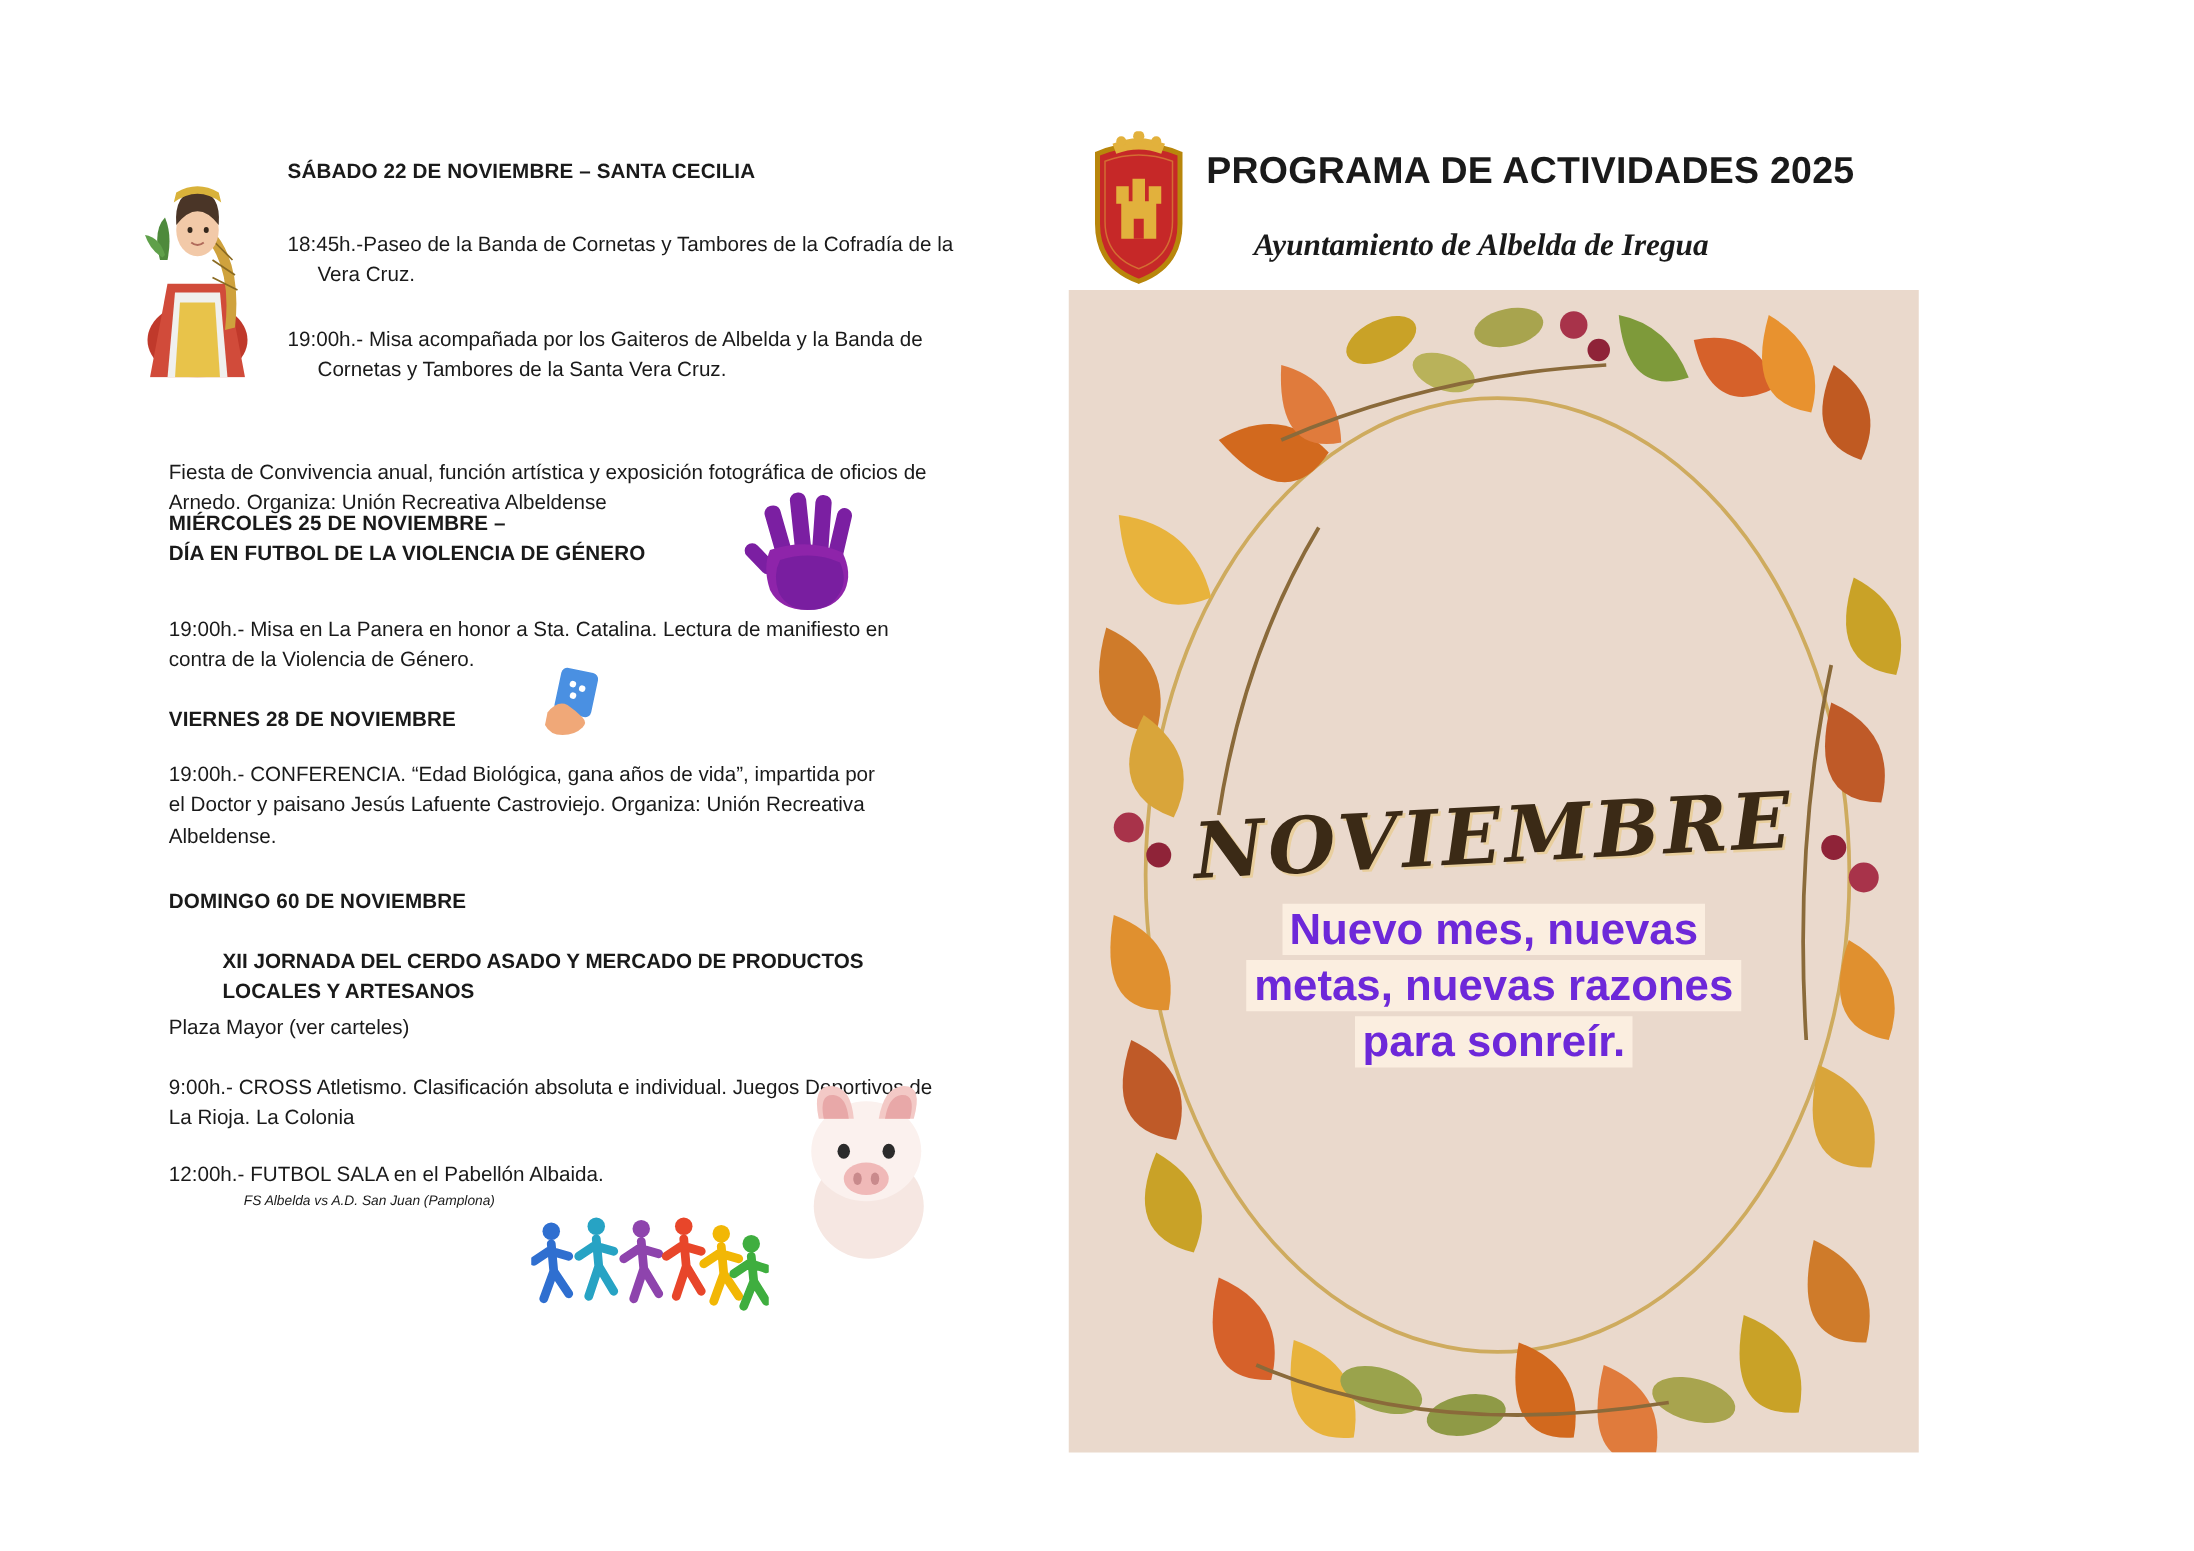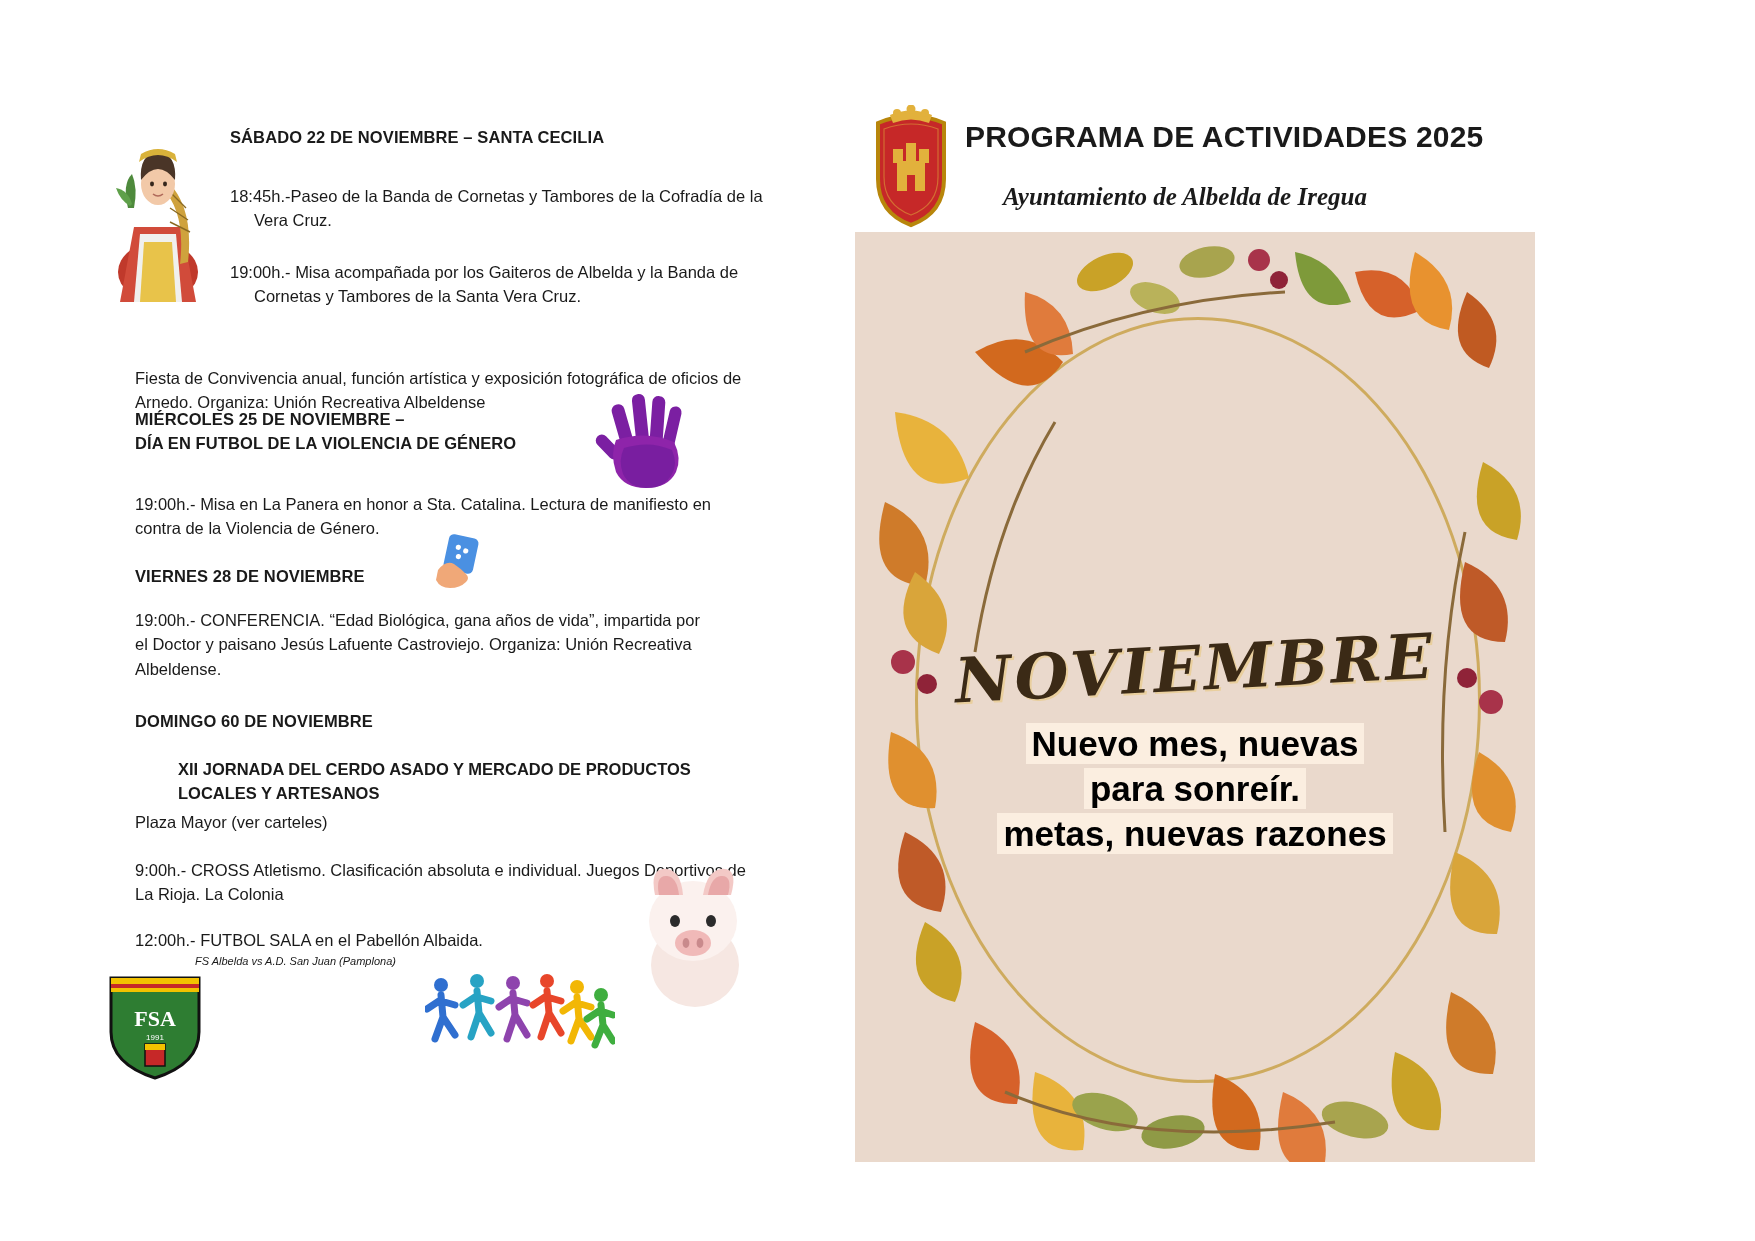--- a/index.html
+++ b/index.html
@@ -177,21 +177,21 @@
   }
   .poster-sub {
     position: absolute;
     left: 55px;
     right: 55px;
     top: 490px;
     text-align: center;
     font-weight: bold;
     font-size: 35px;
     line-height: 1.28;
-    color: #000000;
+    color: #6d28d9;
   }
   .poster-sub span {
     background: #fbeee0;
     padding: 1px 6px;
     box-decoration-break: clone;
     -webkit-box-decoration-break: clone;
   }
 
   .leaf { position: absolute; }
 </style>
@@ -267,31 +267,20 @@
   <div class="block ital-bold" style="left:25px; top:672px; width:610px;">LOCALES Y ARTESANOS</div>
 
   <div class="block body-txt" style="left:25px; top:700px; width:500px;">Plaza Mayor (ver carteles)</div>
 
   <div class="block body-txt" style="left:25px; top:748px; width:615px;">9:00h.- CROSS Atletismo. Clasificación absoluta e individual. Juegos Deportivos de La Rioja. La Colonia</div>
 
   <div class="block body-txt" style="left:25px; top:818px; width:520px;">12:00h.- FUTBOL SALA en el Pabellón Albaida.</div>
 
   <div class="block ital" style="left:85px; top:845px; width:520px;">FS Albelda vs A.D. San Juan (Pamplona)</div>
 
-  <div class="fsa">
-    <svg width="100" height="112" viewBox="0 0 100 112">
-      <path d="M6 8 L94 8 L94 62 q0 32 -44 46 Q6 94 6 62 Z" fill="#2e7d32" stroke="#111" stroke-width="3"></path>
-      <path d="M6 8 L94 8 L94 22 L6 22 Z" fill="#f2c200"></path>
-      <path d="M6 14 L94 14 L94 18 L6 18 Z" fill="#c62828"></path>
-      <text x="50" y="56" font-family="Liberation Serif, serif" font-size="22" font-weight="bold" fill="#ffffff" text-anchor="middle">FSA</text>
-      <text x="50" y="70" font-family="Liberation Sans, sans-serif" font-size="8" fill="#ffffff" text-anchor="middle">1991</text>
-      <rect x="40" y="74" width="20" height="22" fill="#c62828" stroke="#111" stroke-width="1.5"></rect>
-      <path d="M40 74 h20 v6 h-20 z" fill="#f2c200"></path>
-    </svg>
-  </div>
 
   <div class="runners">
     <svg width="190" height="110" viewBox="0 0 190 110">
       <g stroke-linecap="round" fill="none" stroke-width="7">
         <g stroke="#2f6fd0">
           <circle cx="16" cy="20" r="7" fill="#2f6fd0" stroke="none"></circle>
           <path d="M16 30 l2 22 M18 52 l-8 22 M18 52 l12 18 M14 36 l-12 8 M16 36 l14 4"></path>
         </g>
         <g stroke="#27a3c4">
           <circle cx="52" cy="16" r="7" fill="#27a3c4" stroke="none"></circle>
@@ -405,17 +394,17 @@
         <path d="M120 420 q20 -130 80 -230" stroke="#8a6a3a" stroke-width="3" fill="none"></path>
         <path d="M150 860 q140 60 330 30" stroke="#8a6a3a" stroke-width="3" fill="none"></path>
         <path d="M610 300 q-30 140 -20 300" stroke="#8a6a3a" stroke-width="3" fill="none"></path>
       </g>
     </svg>
 
     <div class="poster-title">NOVIEMBRE</div>
 
     <div class="poster-sub">
       <div><span>Nuevo mes, nuevas</span></div>
+      <div><span>metas, nuevas razones</span></div>
       <div><span>para sonreír.</span></div>
-      <div><span>metas, nuevas razones</span></div>
     </div>
   </div>
 </div>
 
 </body></html>

